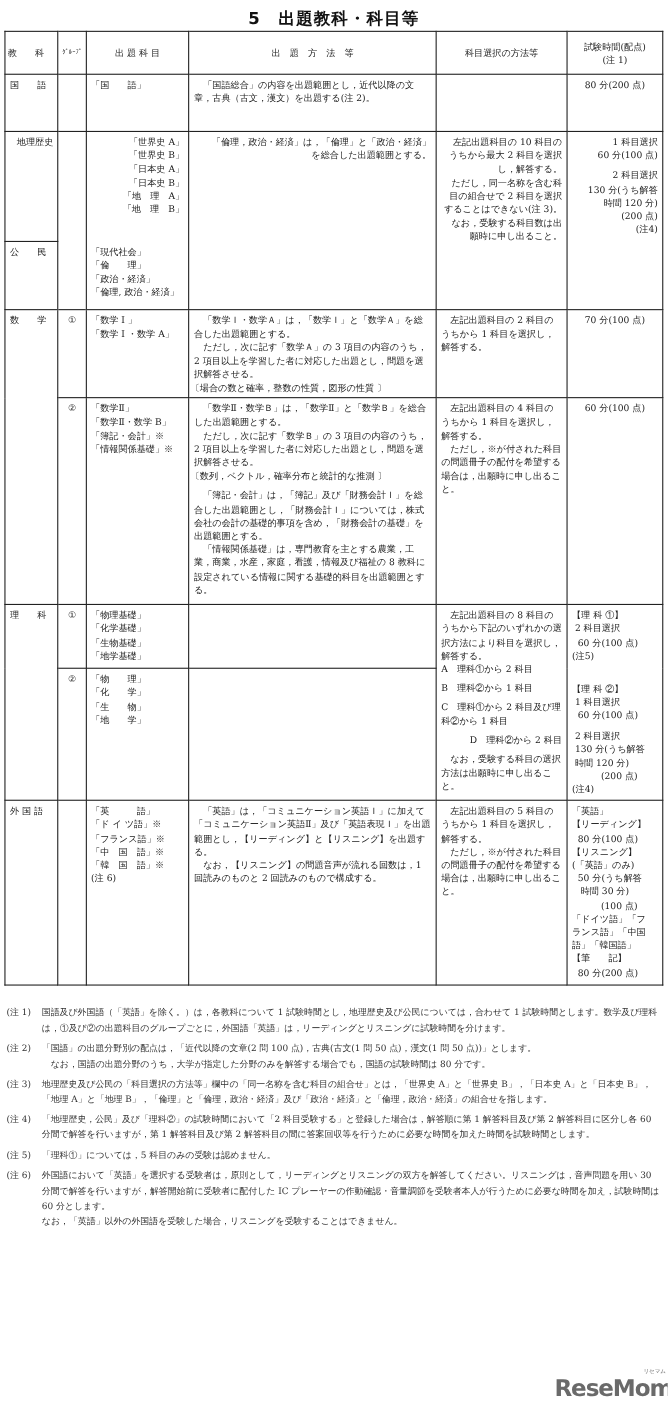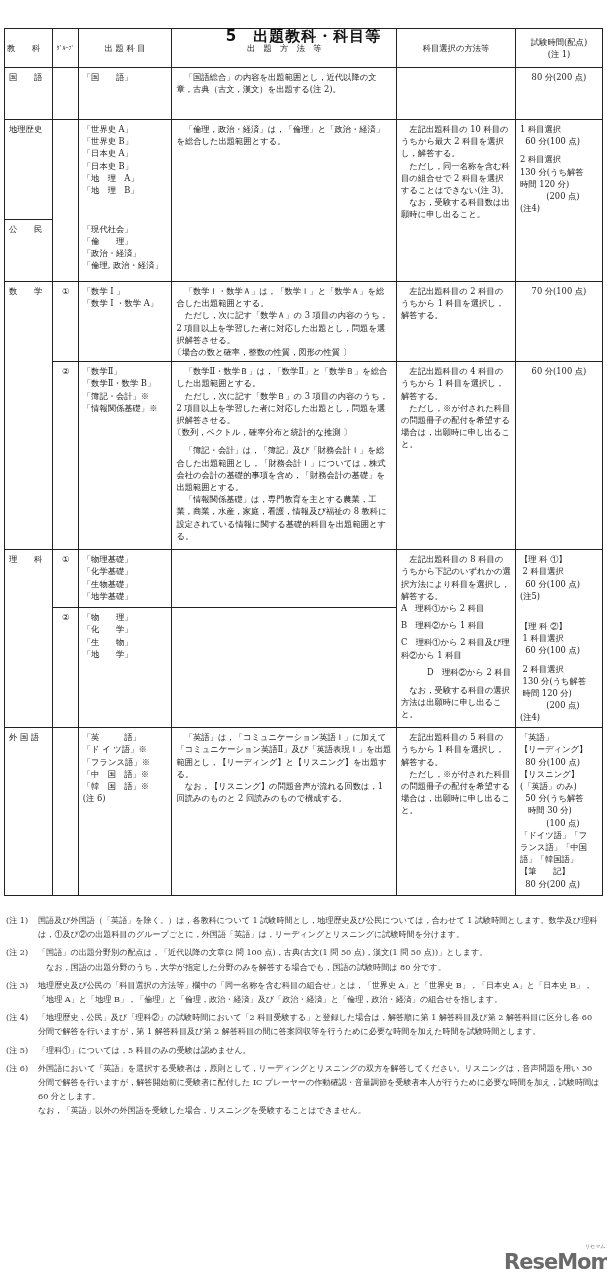--- a/index.html
+++ b/index.html
@@ -1,18 +1,18 @@
 <!DOCTYPE html>
 <html><head>
 <meta charset="utf-8">
 <style>
   html, body { margin:0; padding:0; background:#ffffff; }
   body { width:607px; height:1287px; position:relative; overflow:hidden;
          font-family:"DejaVu Serif","Liberation Serif",serif; color:#222; }
-  .title { position:absolute; top:27px; left:0; width:607px; text-align:center;
+  .title { position:absolute; top:8px; left:0; width:607px; text-align:center;
            font-family:"DejaVu Sans","Liberation Sans",sans-serif; font-weight:bold;
            font-size:15px; color:#111; letter-spacing:1px; }
   table.main { position:absolute; top:28px; left:4px; width:599px; border-collapse:collapse;
                table-layout:fixed; font-size:8.3px; line-height:12.2px; }
   table.main td, table.main th { border:1.3px solid #222; vertical-align:top; padding:3px 4px; font-weight:normal; }
   table.main th { text-align:center; vertical-align:middle; height:34px; padding:2px; }
   .col-subj{width:44px;} .col-grp{width:23px;} .col-items{width:85px;}
   .col-method{width:204px;} .col-sel{width:108px;} .col-time{width:79px;}
   .dash-top td { border-top:1.3px dashed #333 !important; }
   .nob-top { border-top:none !important; }
@@ -66,21 +66,21 @@
     <td>
           <span class="item">「国　　語」</span>
         </td>
     <td>
           <p class="para">「国語総合」の内容を出題範囲とし，近代以降の文章，古典（古文，漢文）を出題する(注 2)。</p>
         </td>
     <td></td>
     <td class="center">80 分(200 点)</td>
   </tr>
 
-  <tr style="height:100px;">
+  <tr style="height:100px;text-align:right;">
     <td>地理歴史</td>
     <td class="nob-bot" rowspan="2"></td>
     <td class="nob-bot">
       <span class="item">「世界史 A」</span>
       <span class="item">「世界史 B」</span>
       <span class="item">「日本史 A」</span>
       <span class="item">「日本史 B」</span>
       <span class="item">「地　理　A」</span>
       <span class="item">「地　理　B」</span>
     </td>

